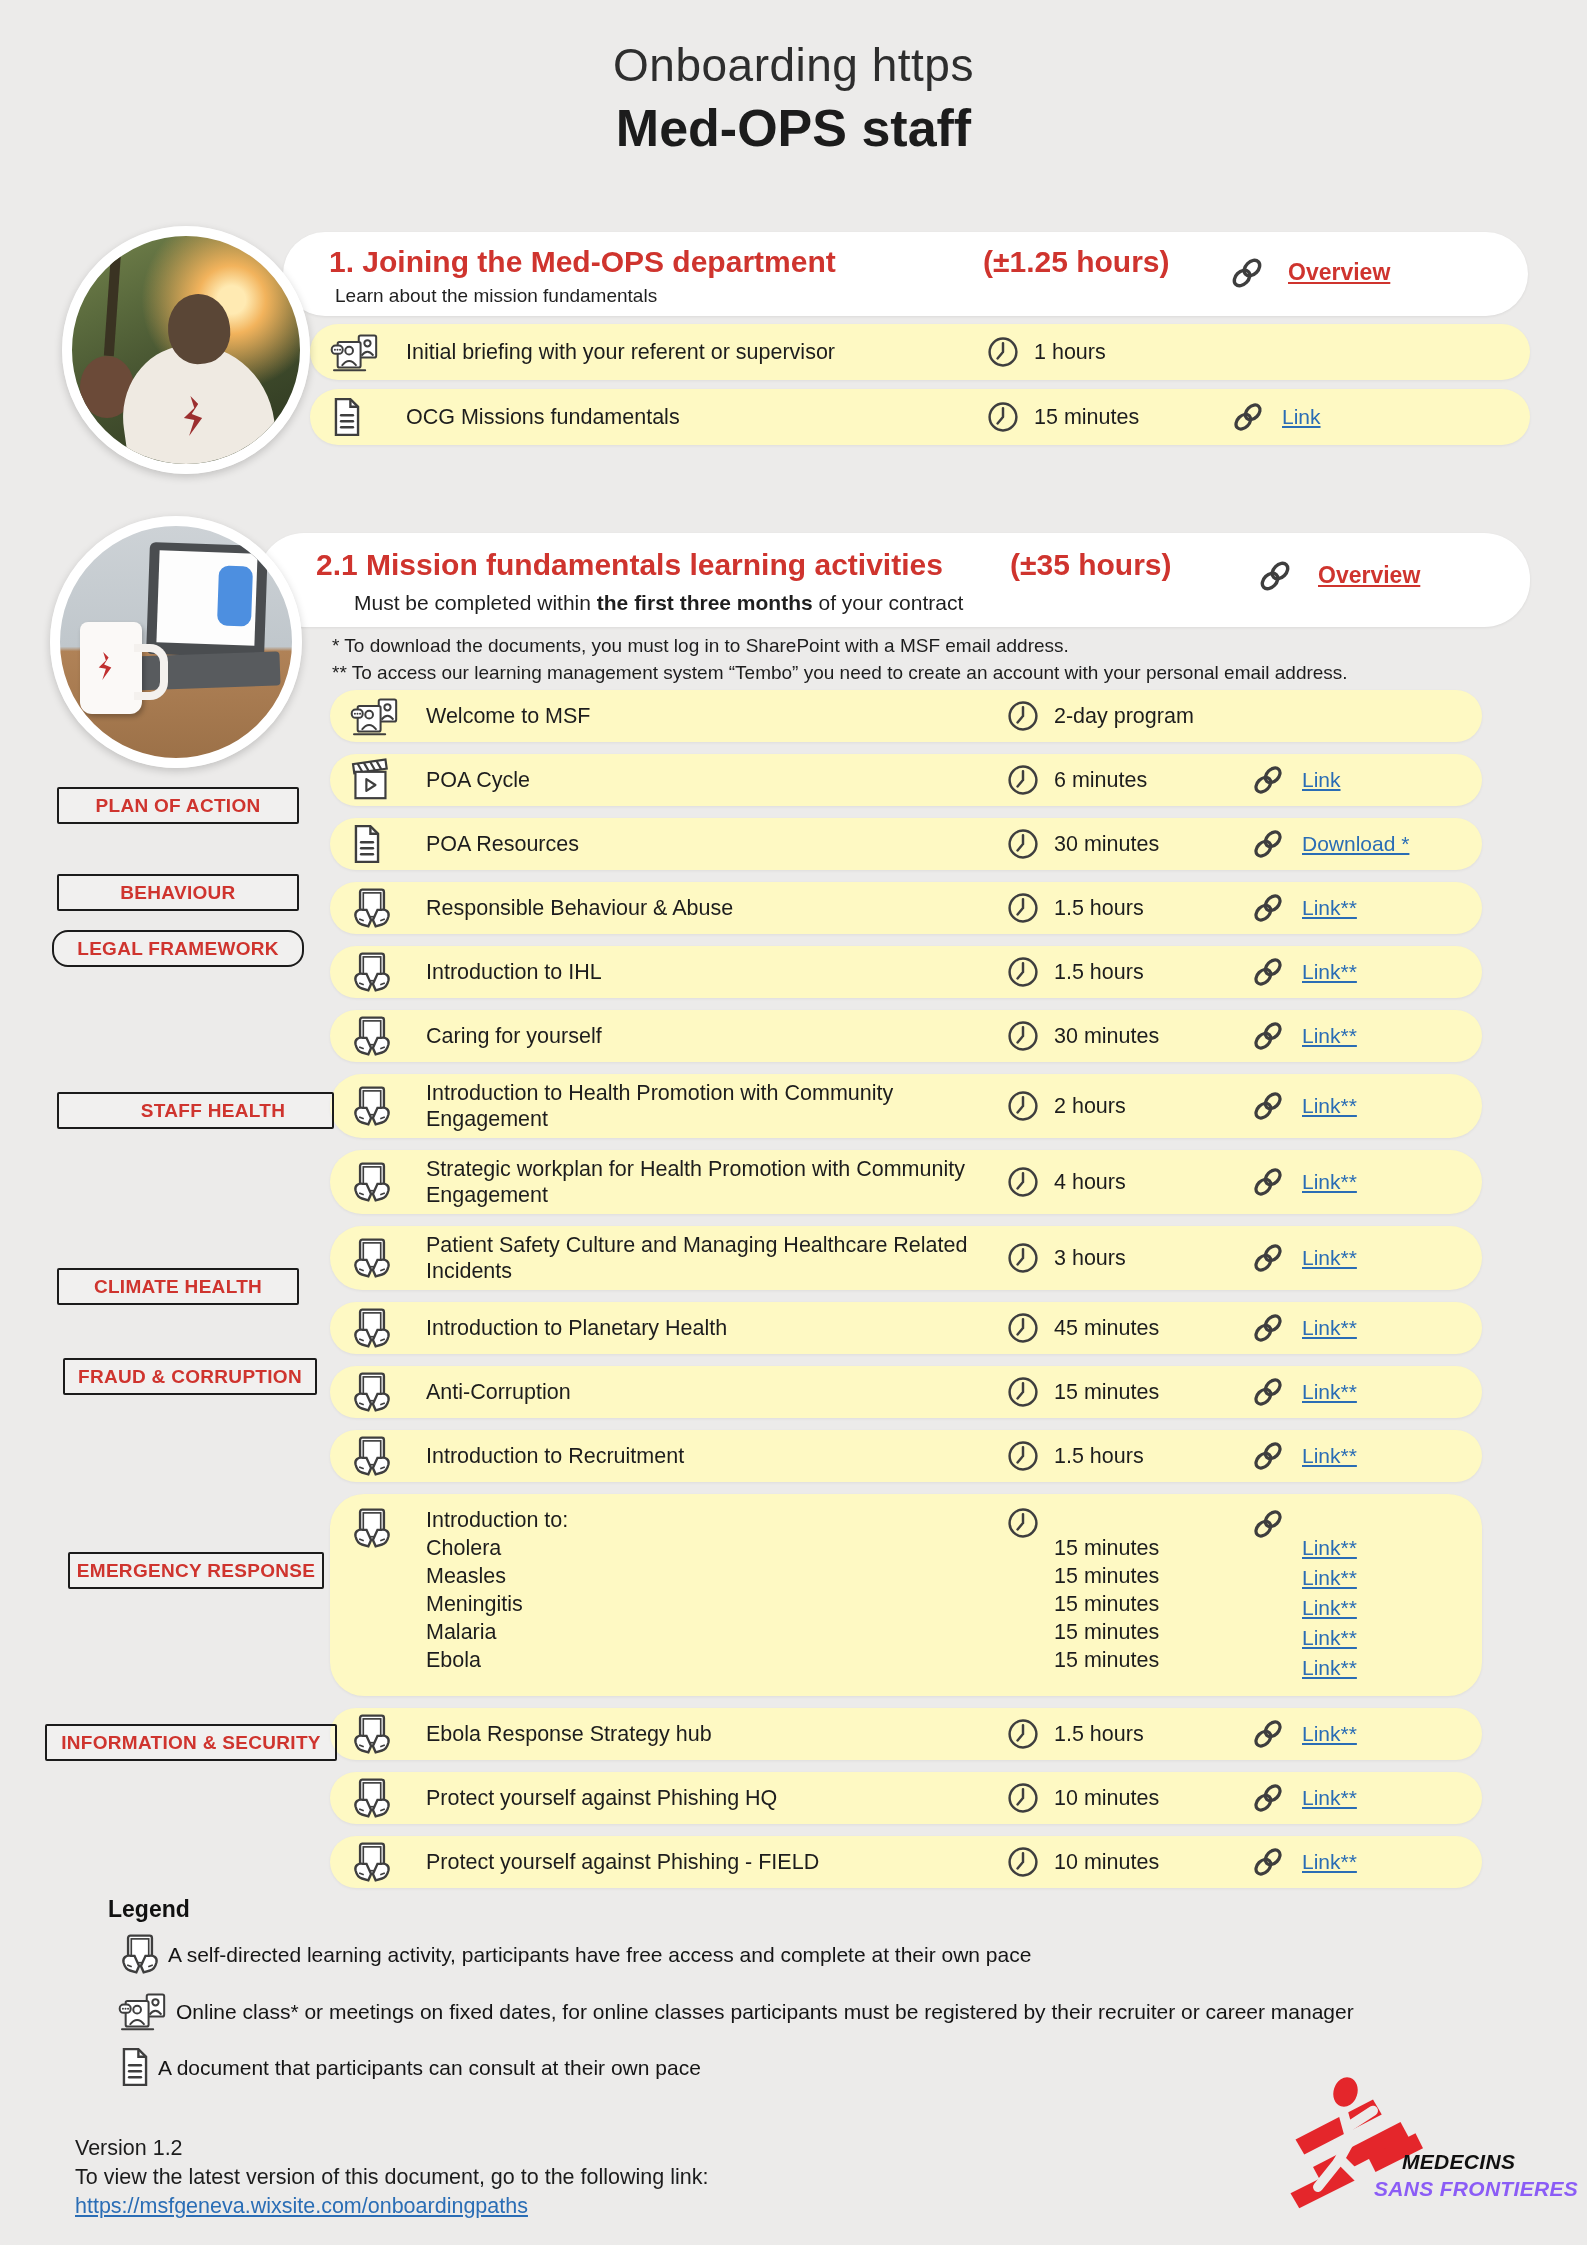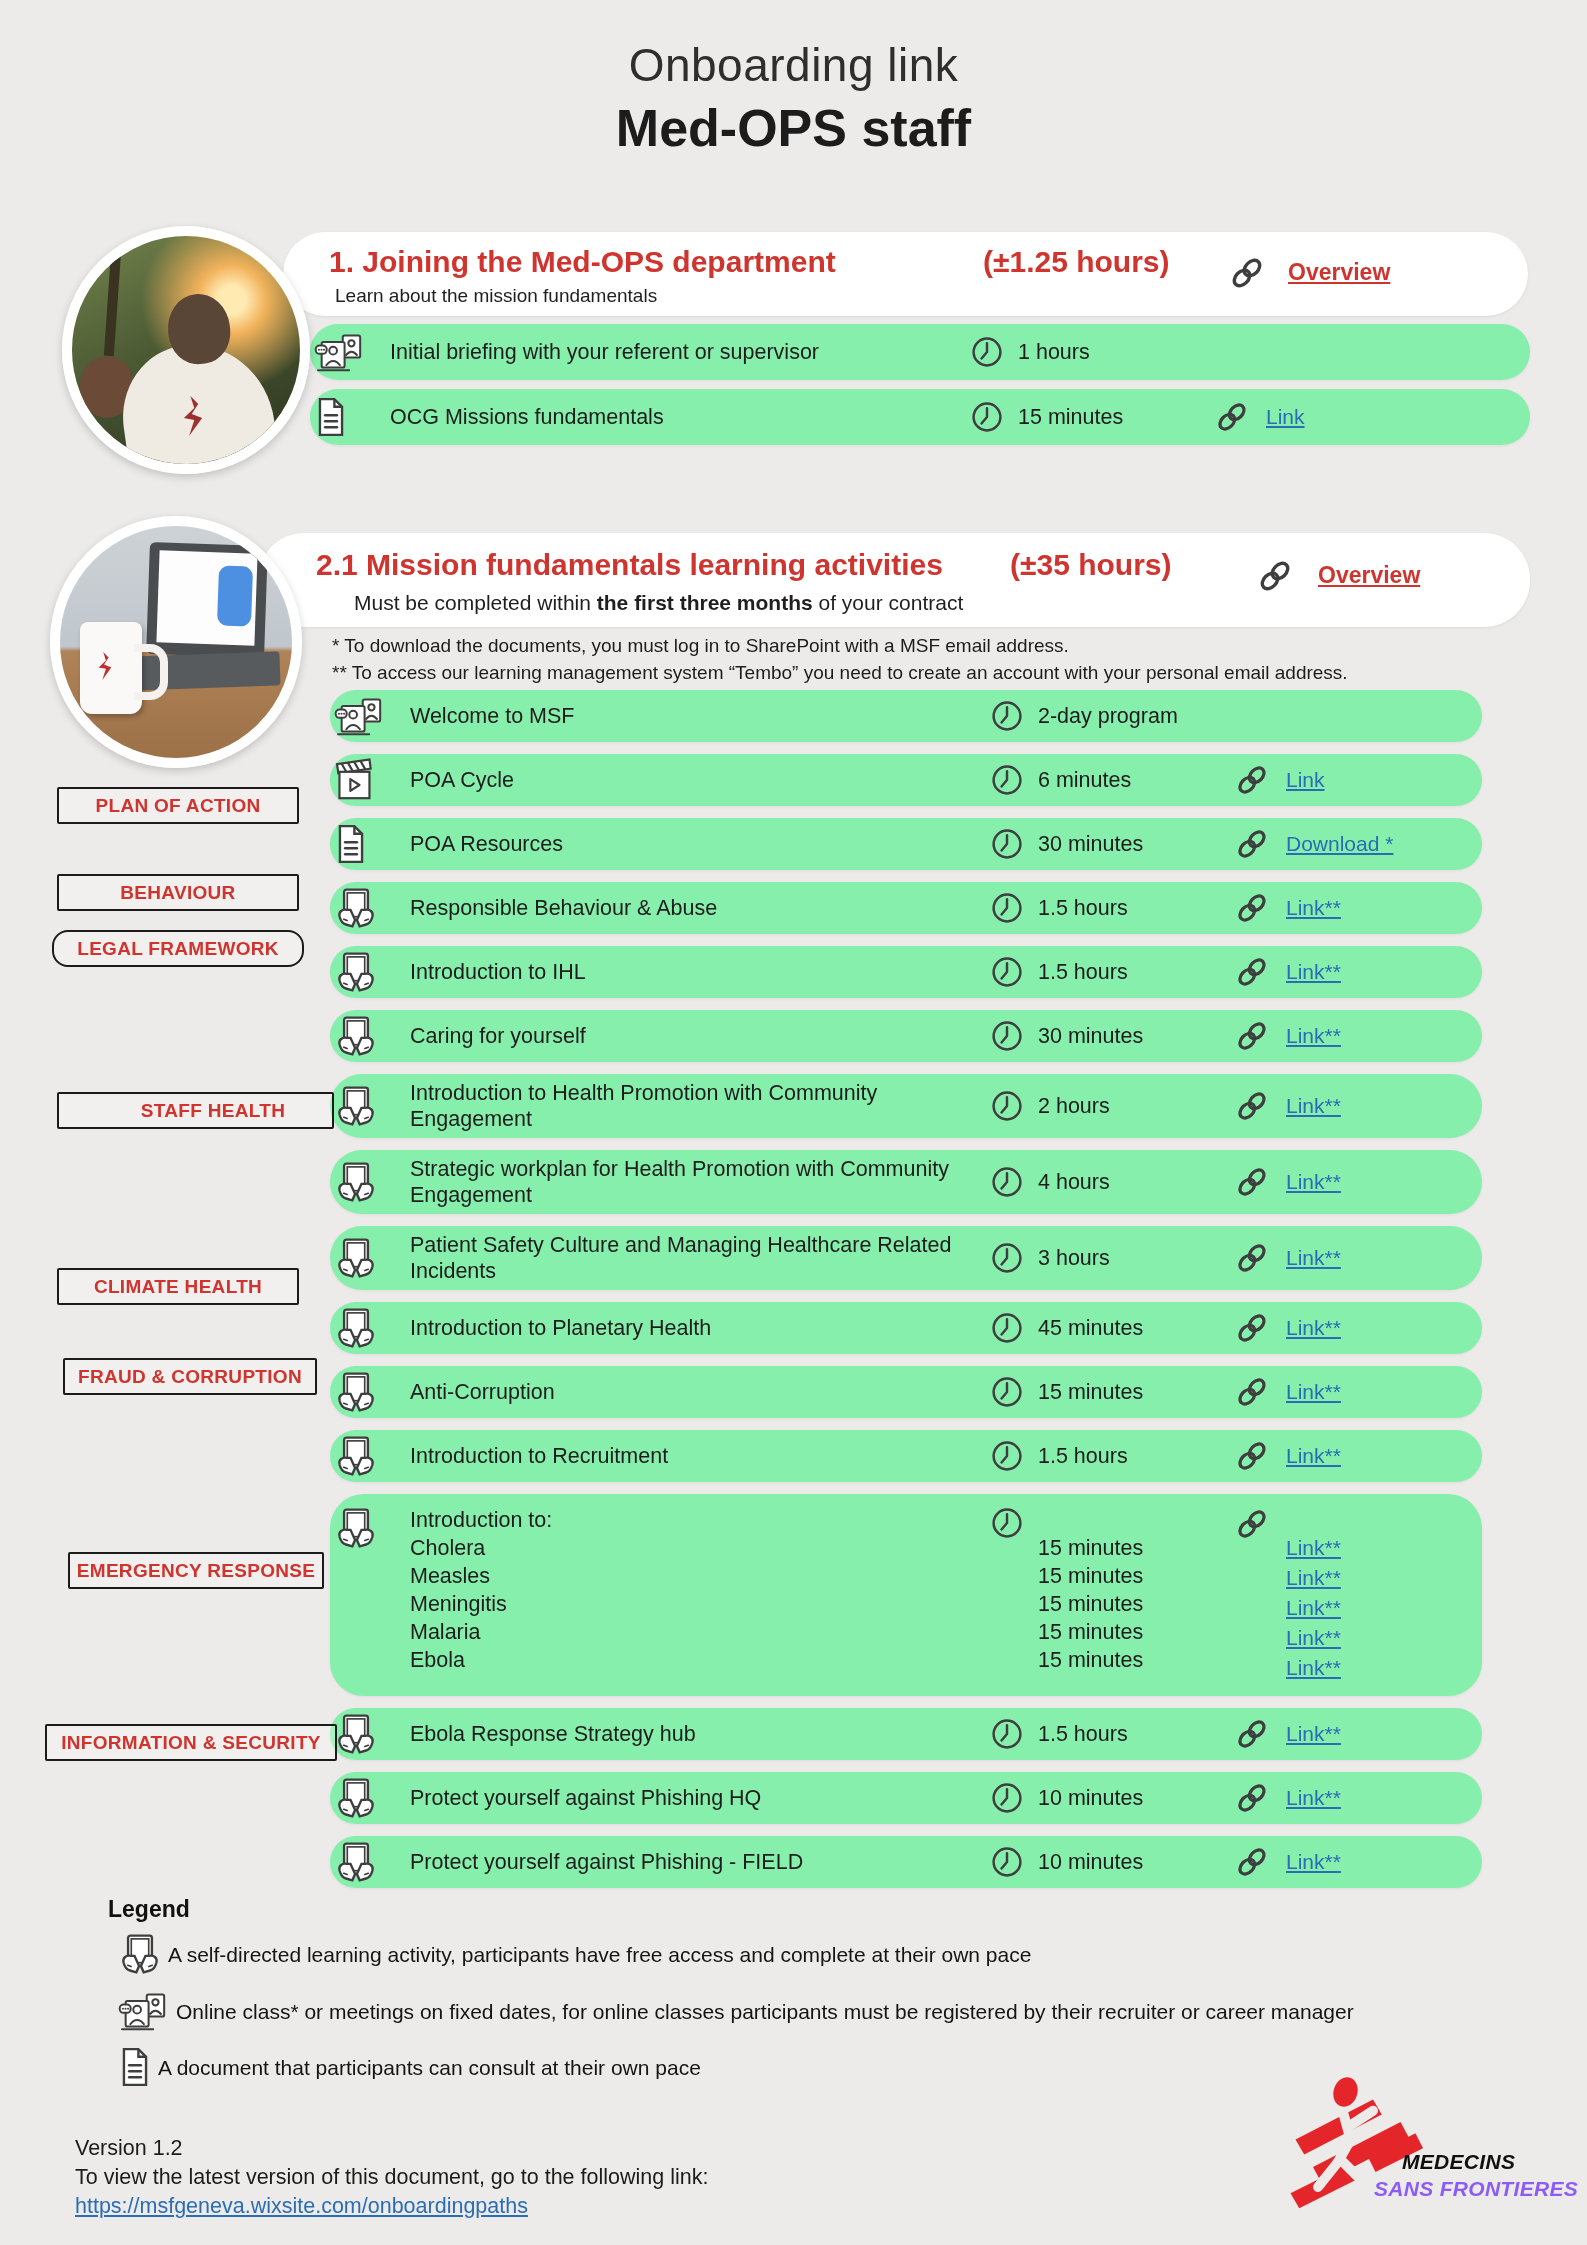--- a/index.html
+++ b/index.html
@@ -56,23 +56,23 @@
   #photo2 .p2-base{position:absolute;left:70px;top:128px;width:150px;height:34px;background:#585b5e;border-radius:4px;transform:rotate(-2deg);}
   #photo2 .p2-mug{position:absolute;left:20px;top:96px;width:62px;height:92px;background:#fbf9f7;border-radius:8px 8px 12px 12px;box-shadow:2px 3px 5px rgba(0,0,0,.25);}
   #photo2 .p2-mug-logo{position:absolute;left:36px;top:126px;width:18px;height:28px;background:#c03030;
       clip-path:polygon(40% 0,70% 20%,45% 45%,85% 55%,35% 100%,55% 60%,15% 55%,55% 30%);}
   #photo2 .p2-handle{position:absolute;left:74px;top:118px;width:26px;height:40px;border:8px solid #f4f1ee;border-left:none;border-radius:0 18px 18px 0;}
 
   
   .rowlist{position:absolute;display:flex;flex-direction:column;gap:9px;z-index:1;}
   #list0{left:310px;top:324px;width:1220px;}
   #list1{left:330px;top:690px;width:1152px;gap:12px;}
-  .row{background:#86efac;border-radius:34px;box-shadow:0 1px 3px rgba(0,0,0,.06);
+  .row{background:#fef9c3;border-radius:34px;box-shadow:0 1px 3px rgba(0,0,0,.06);
        display:grid;grid-template-columns:76px 580px 48px 196px 52px auto;
-       align-items:center;min-height:52px;padding-left:4px;}
+       align-items:center;min-height:52px;padding-left:20px;}
   #list0 .row{min-height:56px;}
   .row.tall{min-height:64px;}
   .row.multi{align-items:start;padding-top:12px;padding-bottom:12px;}
   .cell-icon{display:flex;align-items:center;justify-content:flex-start;}
   .row .lbl{font-size:21.5px;color:#1d1d1d;line-height:26px;padding-right:12px;}
   .row .time{font-size:21.5px;color:#1d1d1d;}
   .row .lnk{font-size:21px;color:#2A6DB5;text-decoration:underline;cursor:pointer;white-space:nowrap;}
   .row .cell-clock svg{width:34px;height:34px;}
   .row .cell-chain svg{width:36px;height:36px;}
   .multi .stack div{line-height:28px;}
@@ -103,21 +103,21 @@
   #msf-logo svg{position:absolute;left:6px;top:10px;}
   #msf-logo .l1{position:absolute;left:130px;top:88px;font-size:21px;font-weight:700;font-style:italic;color:#101010;letter-spacing:.3px;}
   #msf-logo .l2{position:absolute;left:102px;top:115px;font-size:21px;font-weight:700;font-style:italic;color:#8b5cf6;letter-spacing:.3px;white-space:nowrap;}
 </style>
 </head>
 <body>
 
 <div id="page">
 
   <div class="title">
-    <div class="t1">Onboarding link</div>
+    <div class="t1">Onboarding https</div>
     <div class="t2">Med-OPS staff</div>
   </div>
 
   <div class="photo" id="photo1">
     <div class="p1-trunk"></div>
     <div class="p1-head2"></div>
     <div class="p1-shirt"></div>
     <div class="p1-head"></div>
     <div class="p1-logo"></div>
   </div>

